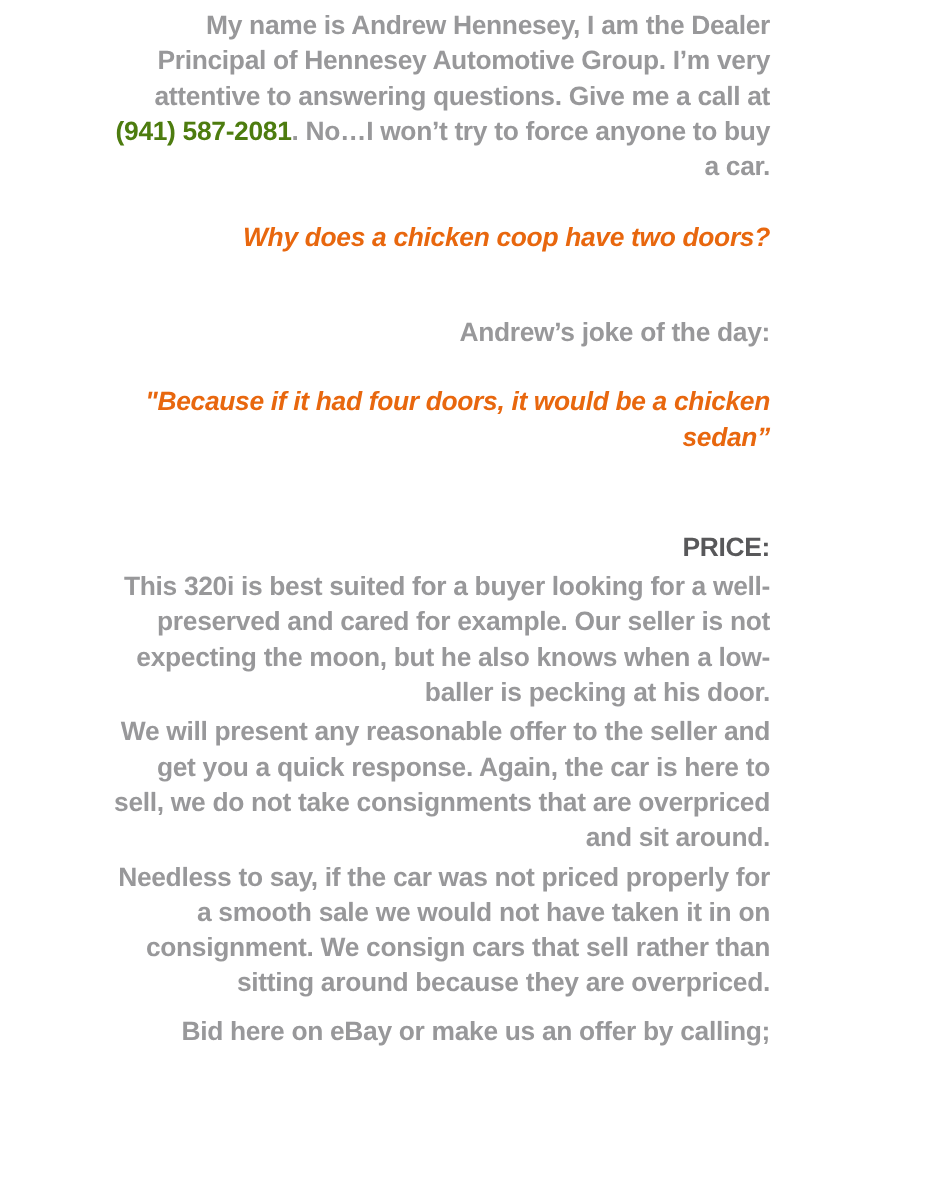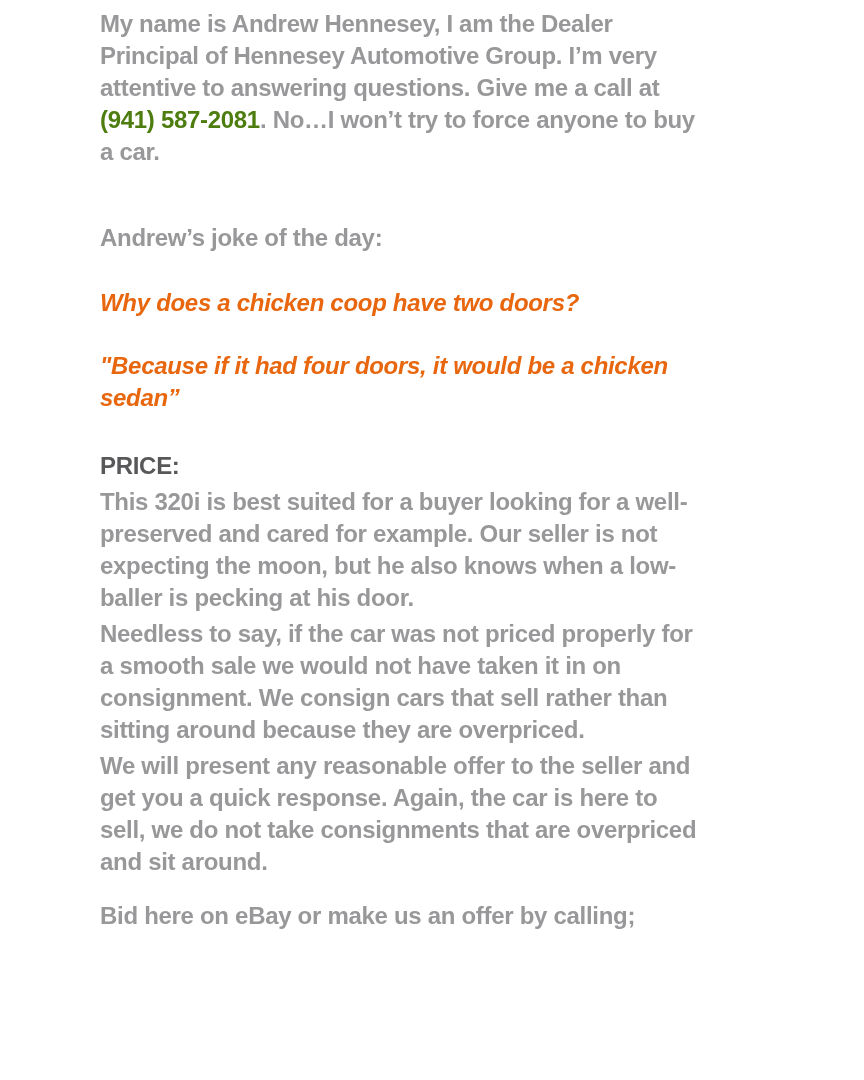--- a/index.html
+++ b/index.html
@@ -15,86 +15,87 @@
   }
   .doc {
     box-sizing: border-box;
     width: 796px;
     padding: 8px 96px 0 100px;
     font-size: 24px;
     line-height: 32px;
     font-weight: bold;
     letter-spacing: -0.3px;
     color: #98989a;
+    text-align: right;
   }
   .para {
     margin: 0;
     white-space: pre-line;
   }
   .seg { white-space: pre-line; }
   .seg-blue { color: #4d7c0f; }
   .joke-heading { margin-top: 54px; }
   .joke-question {
     margin-top: 33px;
     color: #e8670e;
     font-style: italic;
   }
   .joke-answer {
     margin-top: 31px;
     color: #e8670e;
     font-style: italic;
   }
   .price-heading {
-    margin-top: 36px;
+    margin-top: 68px;
     color: #58585a;
     font-size: 24px;
     font-weight: bold;
   }
   .body-para { margin-top: 4px; }
-  .cta { margin-top: 22px; }
+  .cta { margin-top: 12px; }
   .cta-link {
     color: #f5a21f;
     text-decoration: underline;
     text-decoration-thickness: 2px;
     text-underline-offset: 4px;
     white-space: pre;
     cursor: pointer;
   }
 </style>
 </head>
 <body>
 
 <main class="doc">
 
   <p class="para"><span class="seg">My name is Andrew Hennesey, I am the Dealer
 Principal of Hennesey Automotive Group. I’m very
 attentive to answering questions. Give me a call at
 </span><span class="seg seg-blue">(941) 587-2081</span><span class="seg">. No…I won’t try to force anyone to buy
 a car.</span></p>
 
+  <p class="para joke-question">Why does a chicken coop have two doors?</p>
+
   <p class="para joke-heading">Andrew’s joke of the day:</p>
-
-  <p class="para joke-question">Why does a chicken coop have two doors?</p>
 
   <p class="para joke-answer">"Because if it had four doors, it would be a chicken
 sedan”</p>
 
   <p class="para price-heading">PRICE:</p>
 
   <p class="para body-para">This 320i is best suited for a buyer looking for a well-
 preserved and cared for example. Our seller is not
 expecting the moon, but he also knows when a low-
 baller is pecking at his door.</p>
 
+  <p class="para body-para">We will present any reasonable offer to the seller and
+get you a quick response. Again, the car is here to
+sell, we do not take consignments that are overpriced
+and sit around.</p>
+
   <p class="para body-para">Needless to say, if the car was not priced properly for
 a smooth sale we would not have taken it in on
 consignment. We consign cars that sell rather than
 sitting around because they are overpriced.</p>
-
-  <p class="para body-para">We will present any reasonable offer to the seller and
-get you a quick response. Again, the car is here to
-sell, we do not take consignments that are overpriced
-and sit around.</p>
 
   <p class="para cta"><span class="seg">Bid here on eBay or make us an offer by calling;
 </span></p>
 
 </main>
 
 </body></html>

